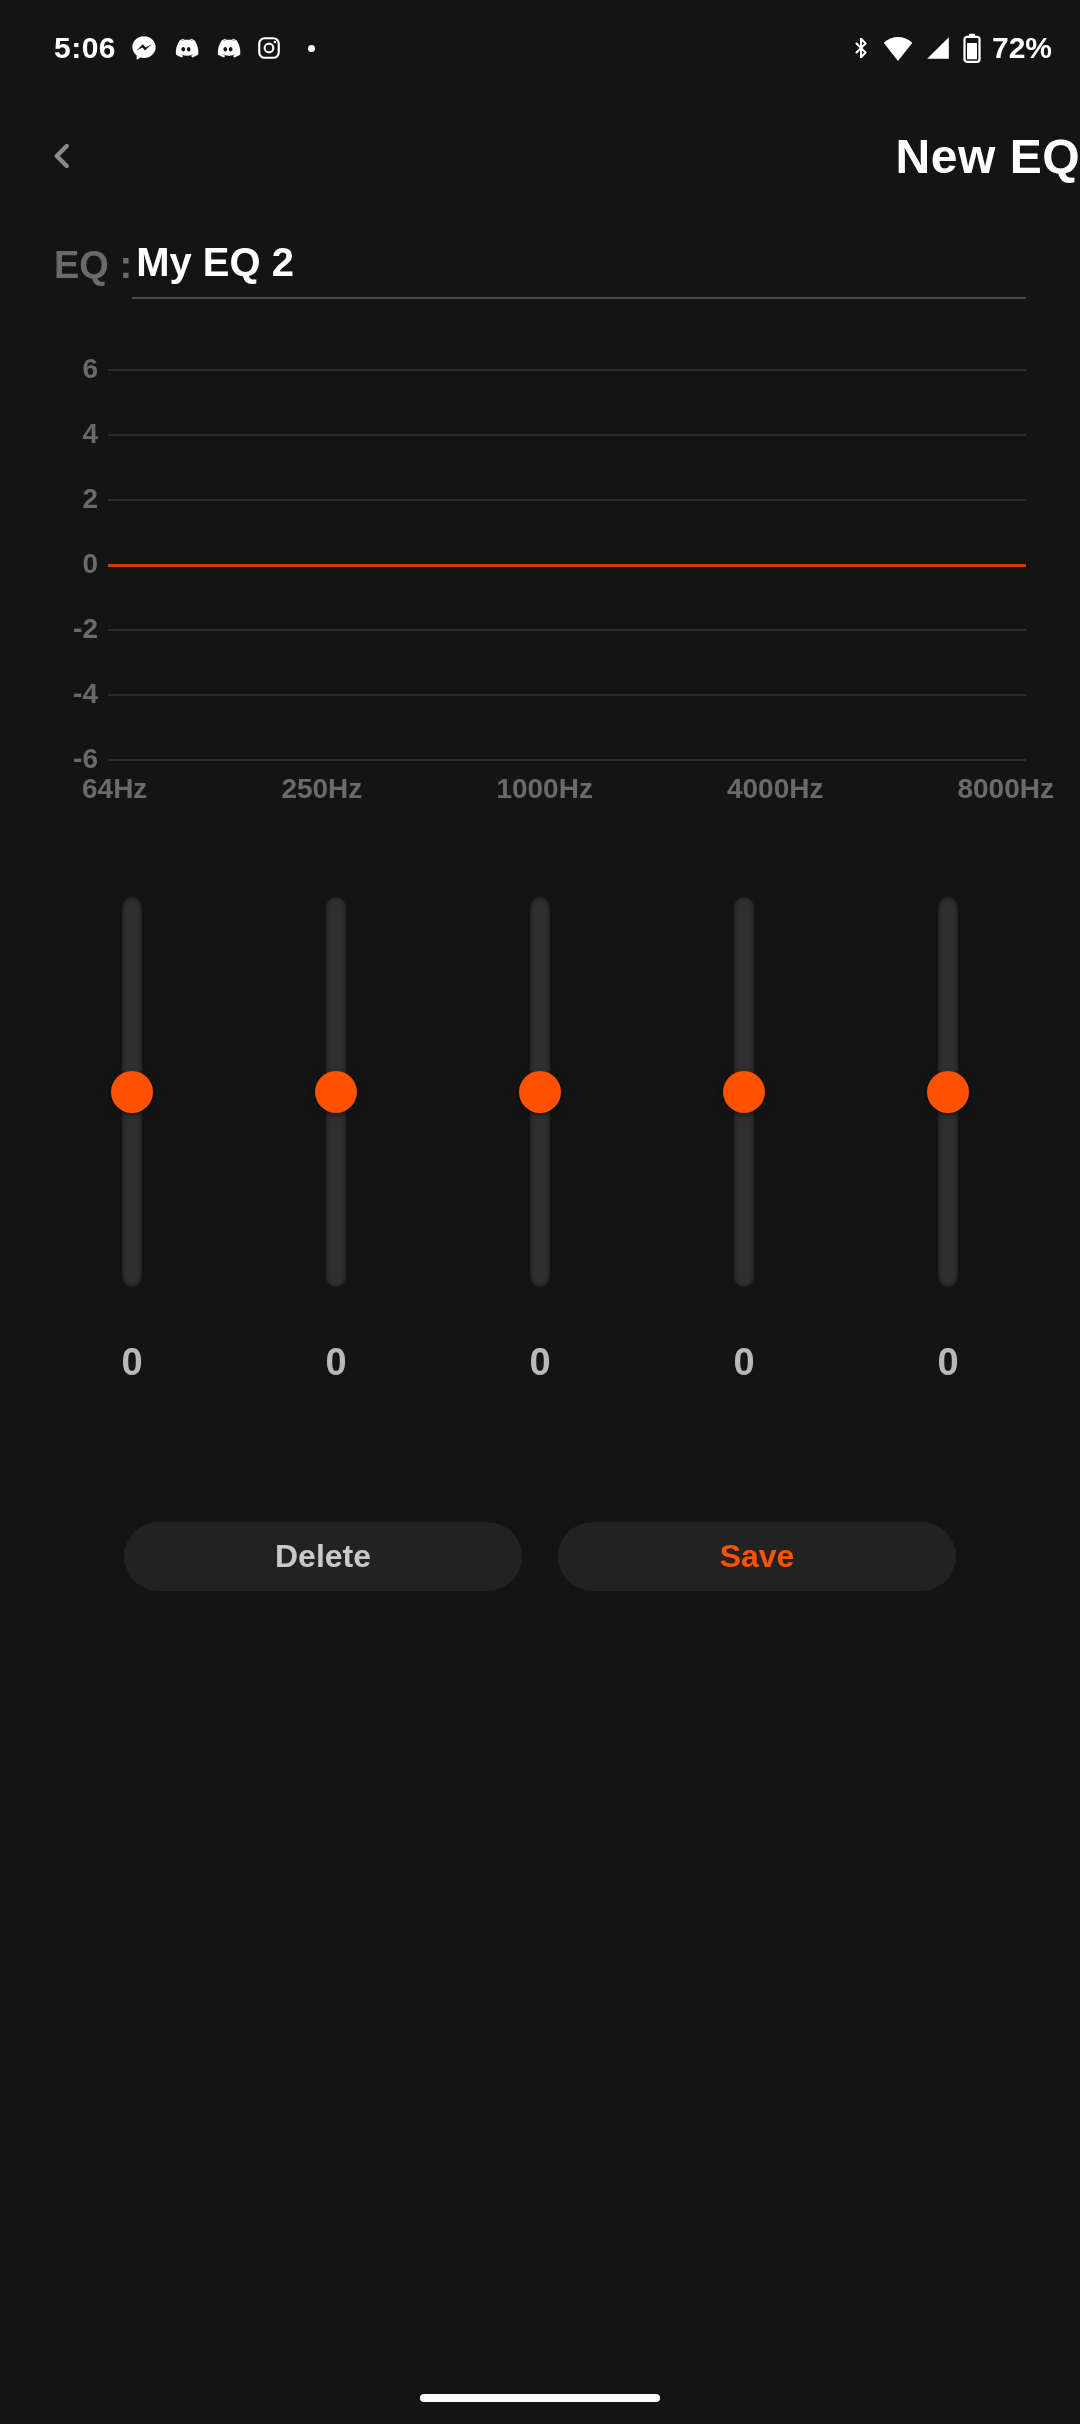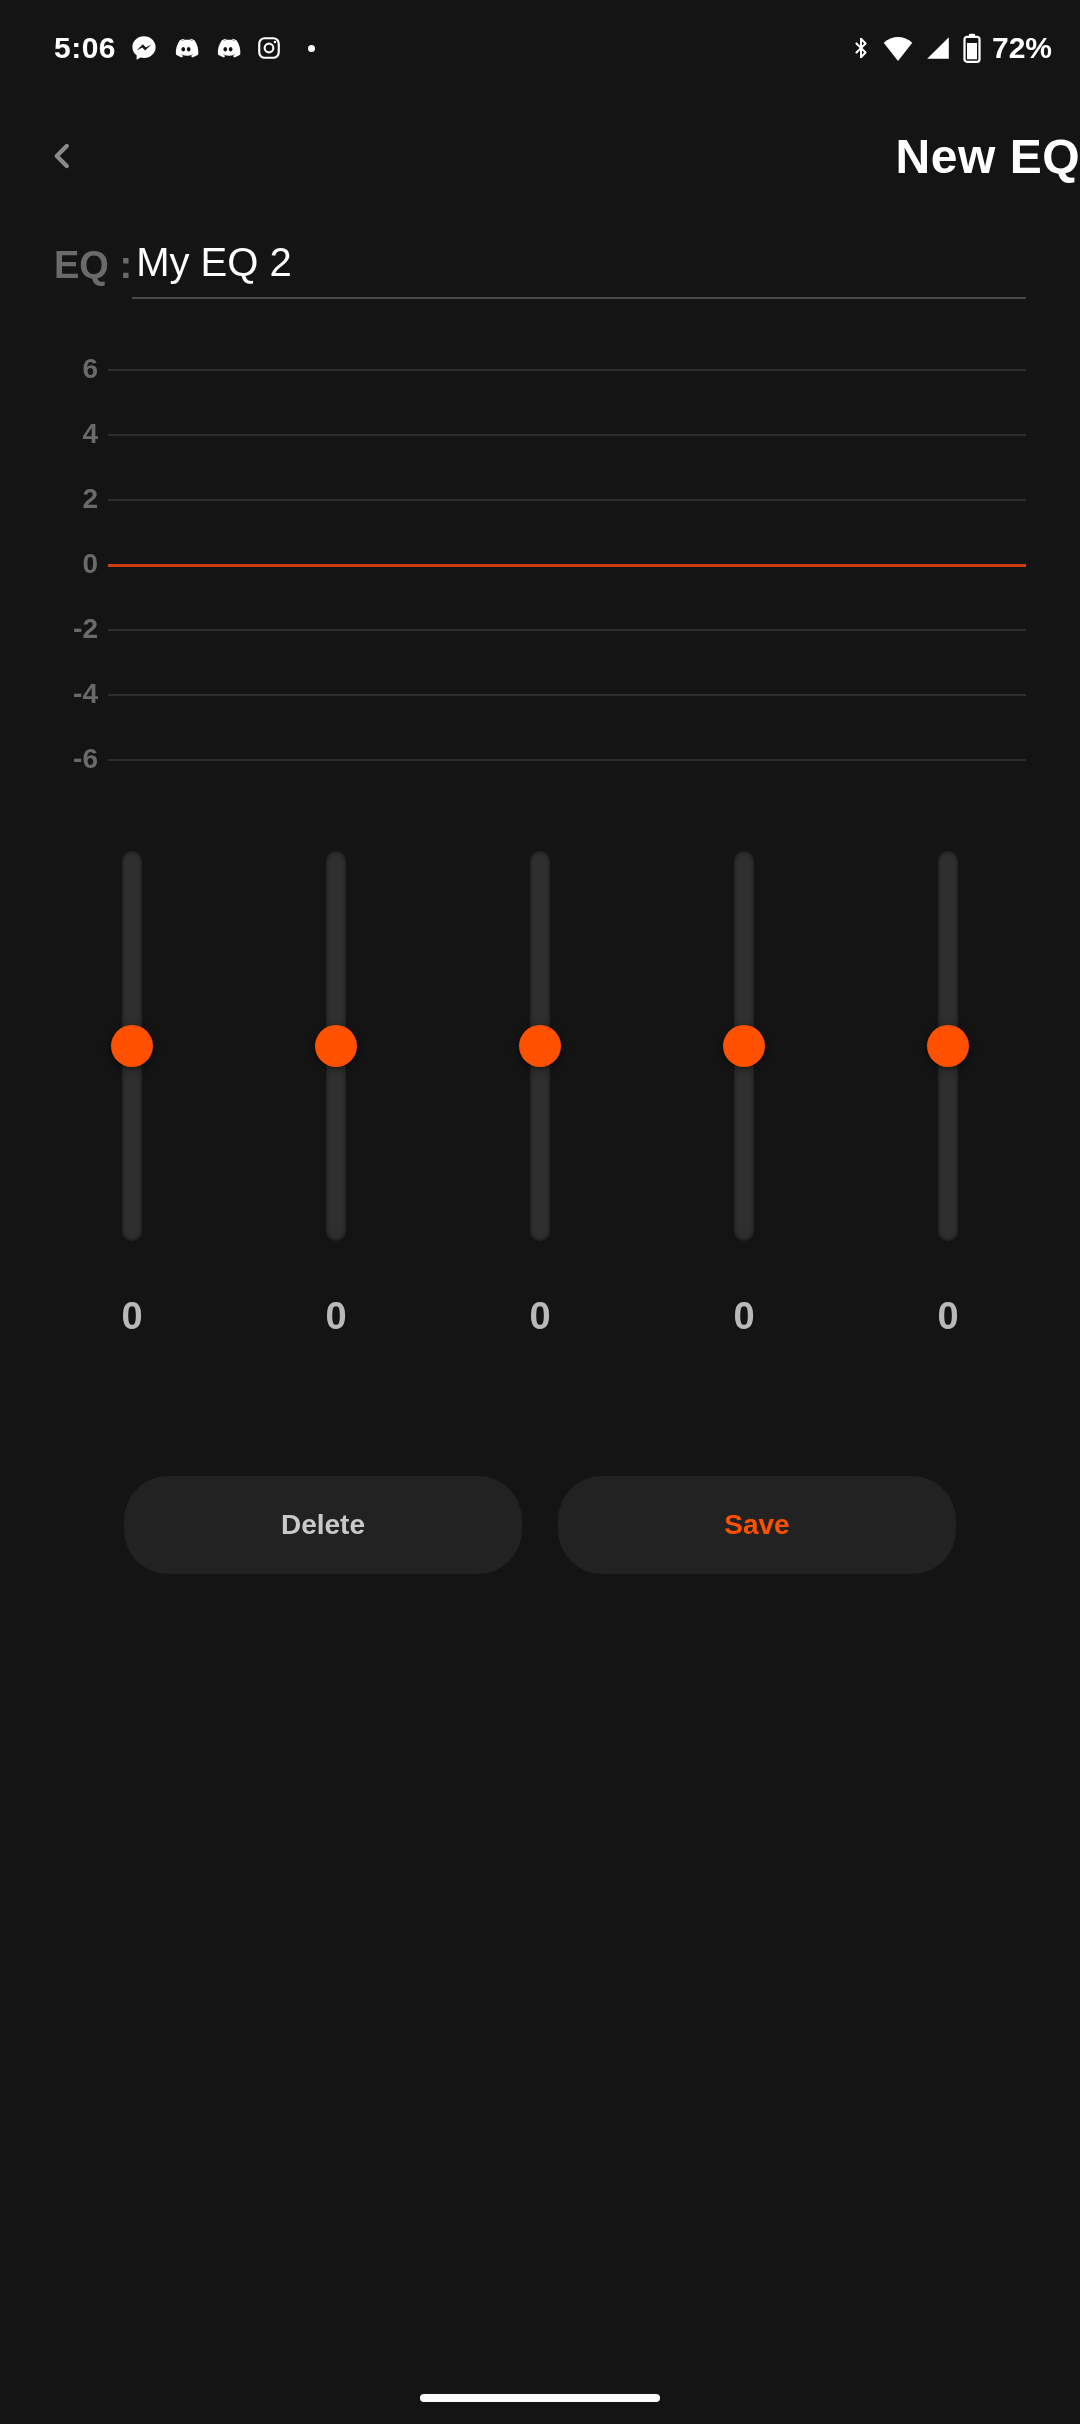--- a/index.html
+++ b/index.html
@@ -66,21 +66,21 @@
     color: #6a6a6a;
     padding-bottom: 12px;
   }
   .name-field {
     flex: 1;
     border-bottom: 2px solid #4a4a4a;
     padding: 0 0 12px 4px;
   }
   .name-value {
     font-size: 40px;
-    font-weight: 400;
+    font-weight: 700;
     color: #fff;
     background: transparent;
   }
 
   
   .chart-wrap {
     margin-top: 70px;
     padding: 0 0 0 0;
   }
   .chart {
@@ -163,27 +163,27 @@
 
   
   .buttons {
     display: flex;
     justify-content: space-between;
     gap: 36px;
     padding: 138px 124px 0 124px;
   }
   .btn {
     flex: 1;
-    height: 98px;
+    height: 69px;
     background: #222222;
     border-radius: 44px;
     display: flex;
     align-items: center;
     justify-content: center;
-    font-size: 28px;
+    font-size: 32px;
     font-weight: 800;
     color: #c9c9c9;
   }
   .btn.save { color: #ff5100; }
 
   
   .nav-handle {
     position: absolute;
     bottom: 22px;
     left: 50%;
@@ -281,20 +281,27 @@
     <div class="chart-grid">
       <div class="gridline" style="top:0%"></div>
       <div class="gridline" style="top:16.67%"></div>
       <div class="gridline" style="top:33.33%"></div>
       <div class="gridline centerline" style="top:50%"></div>
       <div class="gridline" style="top:66.67%"></div>
       <div class="gridline" style="top:83.33%"></div>
       <div class="gridline" style="top:100%"></div>
     </div>
   </div>
+  <div class="xlabels">
+    <span>64Hz</span>
+    <span>250Hz</span>
+    <span>1000Hz</span>
+    <span>4000Hz</span>
+    <span>8000Hz</span>
+  </div>
 </div>
 
 <div class="sliders">
   <div class="slider-col">
     <div class="slider-track">
       <div class="slider-thumb"></div>
     </div>
     <div class="slider-value">0</div>
   </div>
   <div class="slider-col">

